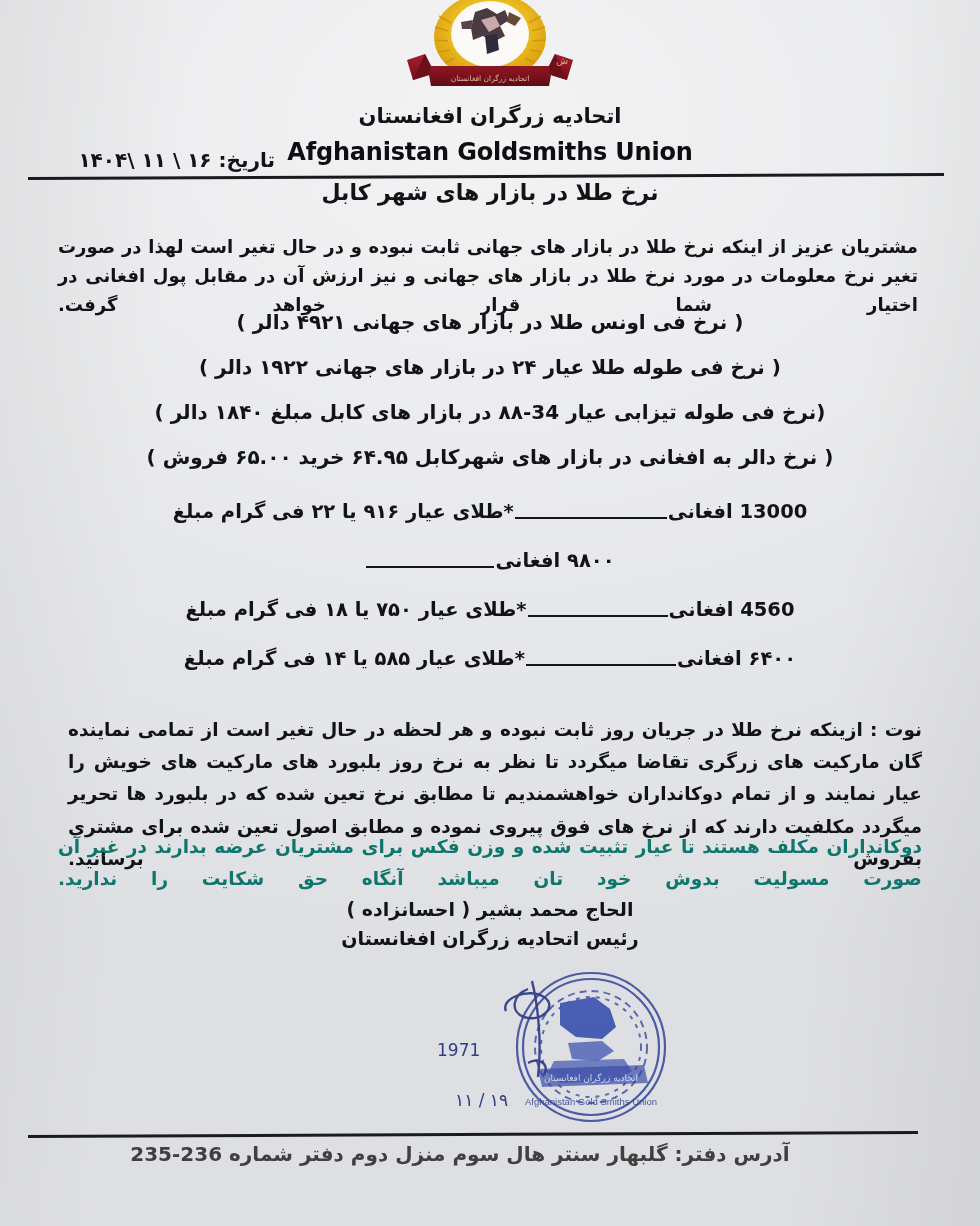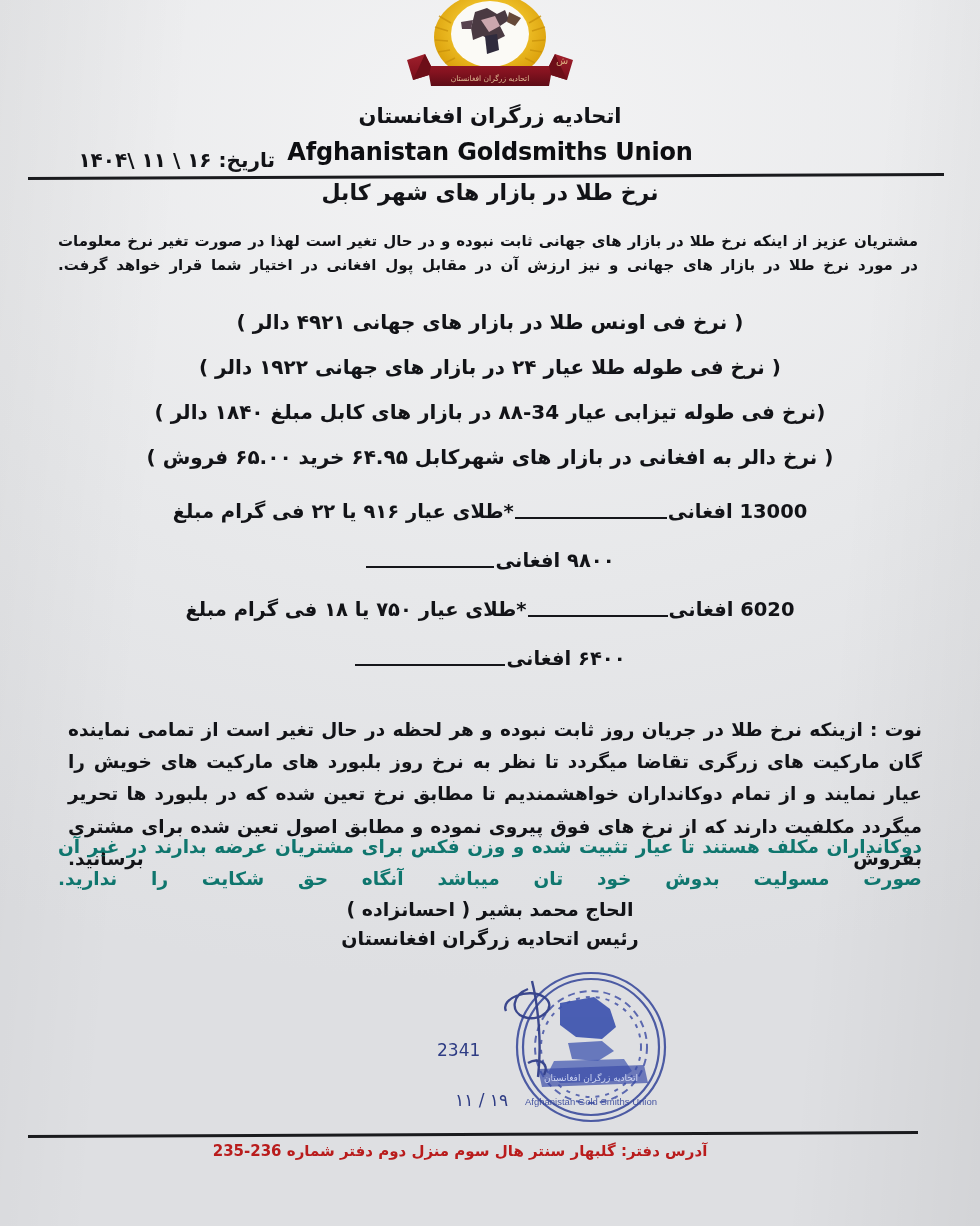--- a/index.html
+++ b/index.html
@@ -119,21 +119,21 @@
     font-weight: bold;
     color: #121317;
   }
 
   
   .intro {
     position: absolute;
     top: 214px;
     right: 62px;
     left: 58px;
-    font-size: 15px;
+    font-size: 18px;
     font-weight: bold;
     line-height: 1.62;
     text-align: justify;
     text-align-last: justify;
     color: #121317;
   }
 
   
   .rate-lines {
     position: absolute;
@@ -258,23 +258,23 @@
   .hw-year { top: 1040px; left: 437px; }
   .hw-day  { top: 1090px; left: 455px; }
 
   
   .footer-addr {
     position: absolute;
     top: 1142px;
     left: 0;
     right: 0;
     text-align: center;
-    font-size: 15px;
-    font-weight: bold;
-    color: #b91c1c;
+    font-size: 20px;
+    font-weight: bold;
+    color: #404040;
     padding-right: 60px;
   }
   .footer-addr .num { direction: ltr; display: inline-block; }
 </style>
 </head>
 <body>
 
 <div class="paper"></div>
 
 <div class="sheet">
@@ -347,28 +347,29 @@
       <span class="dashline"></span>
       <span>*طلای عیار ۹۱۶ یا ۲۲ فی گرام مبلغ</span>
     </div>
 
     <div class="karat-row k-1">
       <span class="amount">۹۸۰۰ افغانی</span>
       <span class="dashline"></span>
     </div>
 
     <div class="karat-row k-2">
-      <span class="amount">6020 افغانی</span>
+      <span class="amount">4560 افغانی</span>
       <span class="dashline"></span>
       <span>*طلای عیار ۷۵۰ یا ۱۸ فی گرام مبلغ</span>
     </div>
 
     <div class="karat-row k-3">
       <span class="amount">۶۴۰۰ افغانی</span>
       <span class="dashline"></span>
+      <span>*طلای عیار ۵۸۵ یا ۱۴ فی گرام مبلغ</span>
     </div>
 
   </div>
 
   <p class="note">نوت : ازینکه نرخ طلا در جریان روز ثابت نبوده و هر لحظه در حال تغیر است از تمامی نماینده گان مارکیت های زرگری تقاضا میگردد تا نظر به نرخ روز بلبورد های مارکیت های خویش را عیار نمایند و از تمام دوکانداران خواهشمندیم تا مطابق نرخ تعین شده که در بلبورد ها تحریر میگردد مکلفیت دارند که از نرخ های فوق پیروی نموده و مطابق اصول تعین شده برای مشتری بفروش برسانید.</p>
 
   <p class="note2">دوکانداران مکلف هستند تا عیار تثبیت شده و وزن فکس برای مشتریان عرضه بدارند در غیر آن صورت مسولیت بدوش خود تان میباشد آنگاه حق شکایت را ندارید.</p>
 
   <div class="signature">
     <div class="sig-name">الحاج محمد بشیر ( احسانزاده )</div>
@@ -397,21 +398,21 @@
       <text x="93" y="116" text-anchor="middle" font-size="9" fill="#dfe6ff" font-family="'DejaVu Sans', sans-serif" opacity="0.85">اتحادیه زرگران افغانستان</text>
       <text x="93" y="140" text-anchor="middle" font-size="9.5" fill="#1c2f8f" font-family="'Liberation Sans', sans-serif" opacity="0.9">Afghanistan Gold Smiths Union</text>
 
       <g stroke="#1b2a7d" stroke-width="2.4" fill="none" opacity="0.95">
         <path d="M8 46 C 2 34, 30 22, 46 32 C 60 41, 44 58, 26 52 C 12 47, 14 30, 30 24"></path>
         <path d="M34 16 C 40 40, 44 78, 40 112"></path>
         <path d="M30 98 C 40 92, 52 98, 46 110"></path>
       </g>
     </svg>
   </div>
-  <div class="handwriting hw-year">2341</div>
+  <div class="handwriting hw-year">1971</div>
   <div class="handwriting hw-day">۱۹ / ۱۱</div>
 
   <div class="rule bottom"></div>
   <div class="footer-addr">
     <span>آدرس دفتر: گلبهار سنتر هال سوم منزل دوم دفتر شماره</span>
     <span class="num">235-236</span>
   </div>
 
 </div>
 

